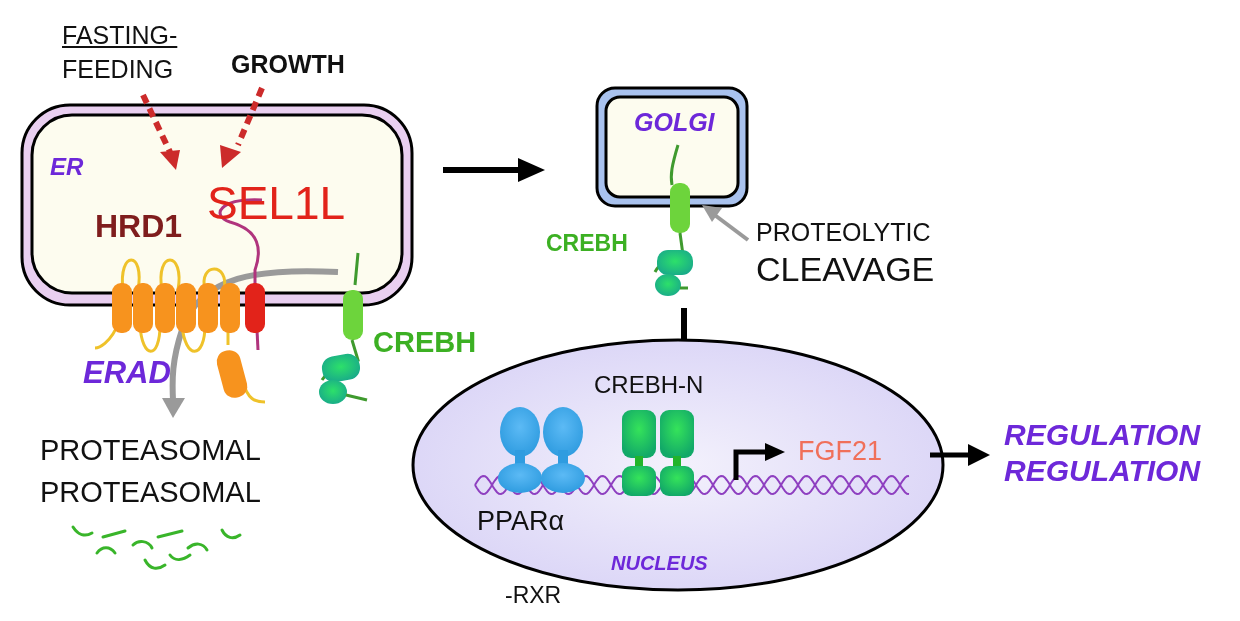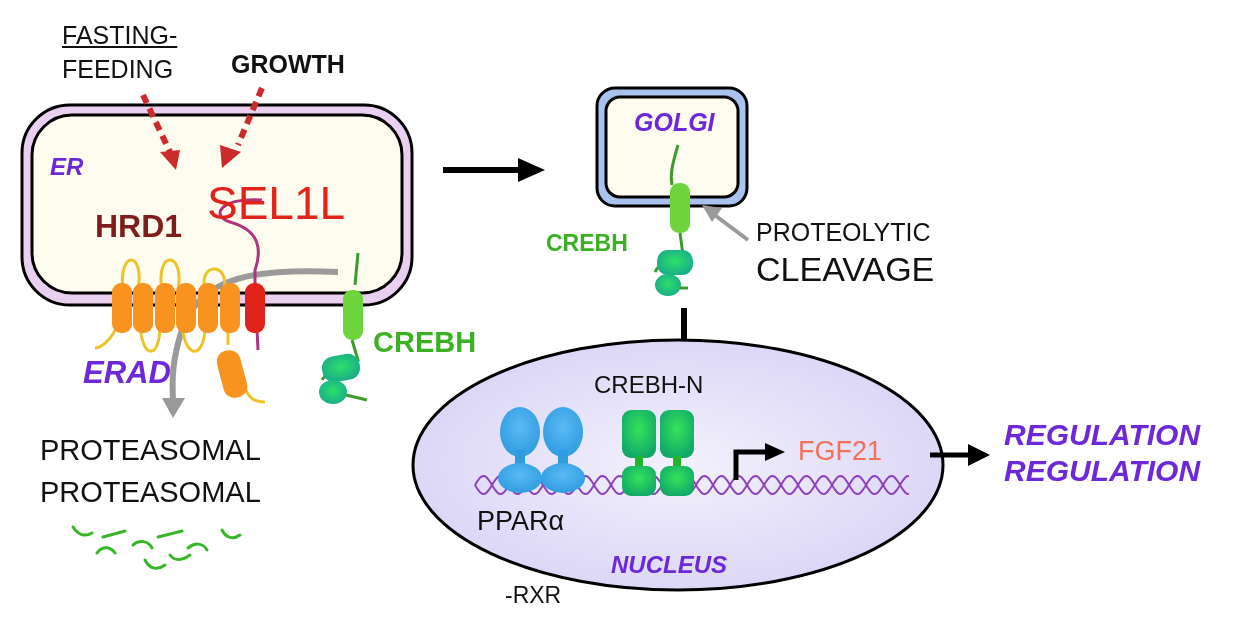--- a/index.html
+++ b/index.html
@@ -180,17 +180,17 @@
 <div class="lbl reg" style="left:40px;top:478px;font-size:29px;">PROTEASOMAL</div>
 
 <div class="lbl bold" style="left:634px;top:110px;font-size:25px;">GOLGI</div>
 <div class="lbl" style="left:546px;top:232px;font-size:23px;font-weight:bold;color:#3cb023;">CREBH</div>
 <div class="lbl reg" style="left:756px;top:220px;font-size:25px;">PROTEOLYTIC</div>
 <div class="lbl reg" style="left:756px;top:252px;font-size:34px;">CLEAVAGE</div>
 
 <div class="lbl reg" style="left:594px;top:373px;font-size:24px;">CREBH-N</div>
 <div class="lbl reg" style="left:477px;top:508px;font-size:27px;">PPARα</div>
 <div class="lbl reg" style="left:505px;top:548px;font-size:23px;margin-top:36px;">-RXR</div>
-<div class="lbl bold" style="left:611px;top:553px;font-size:24px;">NUCLEUS</div>
+<div class="lbl bold" style="left:611px;top:553px;font-size:20px;">NUCLEUS</div>
 <div class="lbl" style="left:798px;top:438px;font-size:27px;font-weight:normal;color:#f0705a;">FGF21</div>
 
 <div class="lbl bold" style="left:1004px;top:420px;font-size:30px;">REGULATION</div>
 <div class="lbl bold" style="left:1004px;top:456px;font-size:30px;">REGULATION</div>
 
 </body></html>

